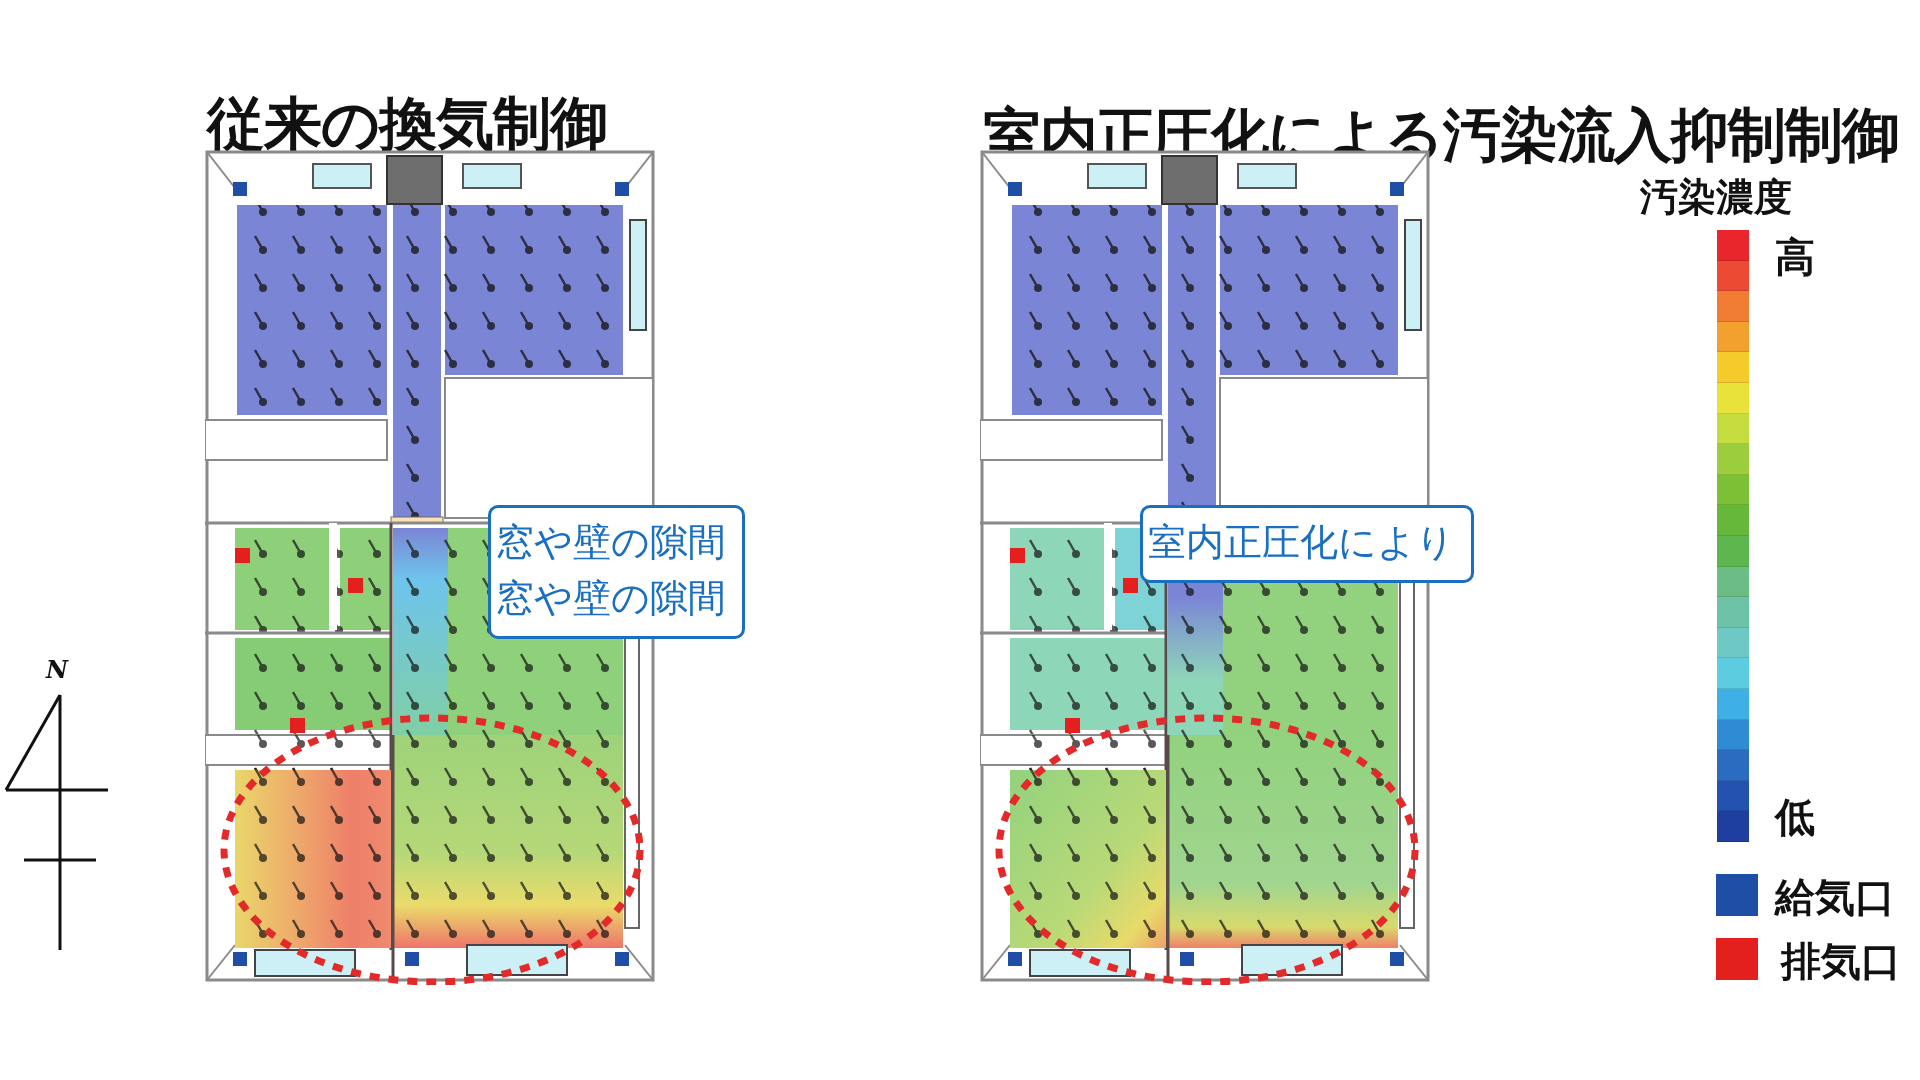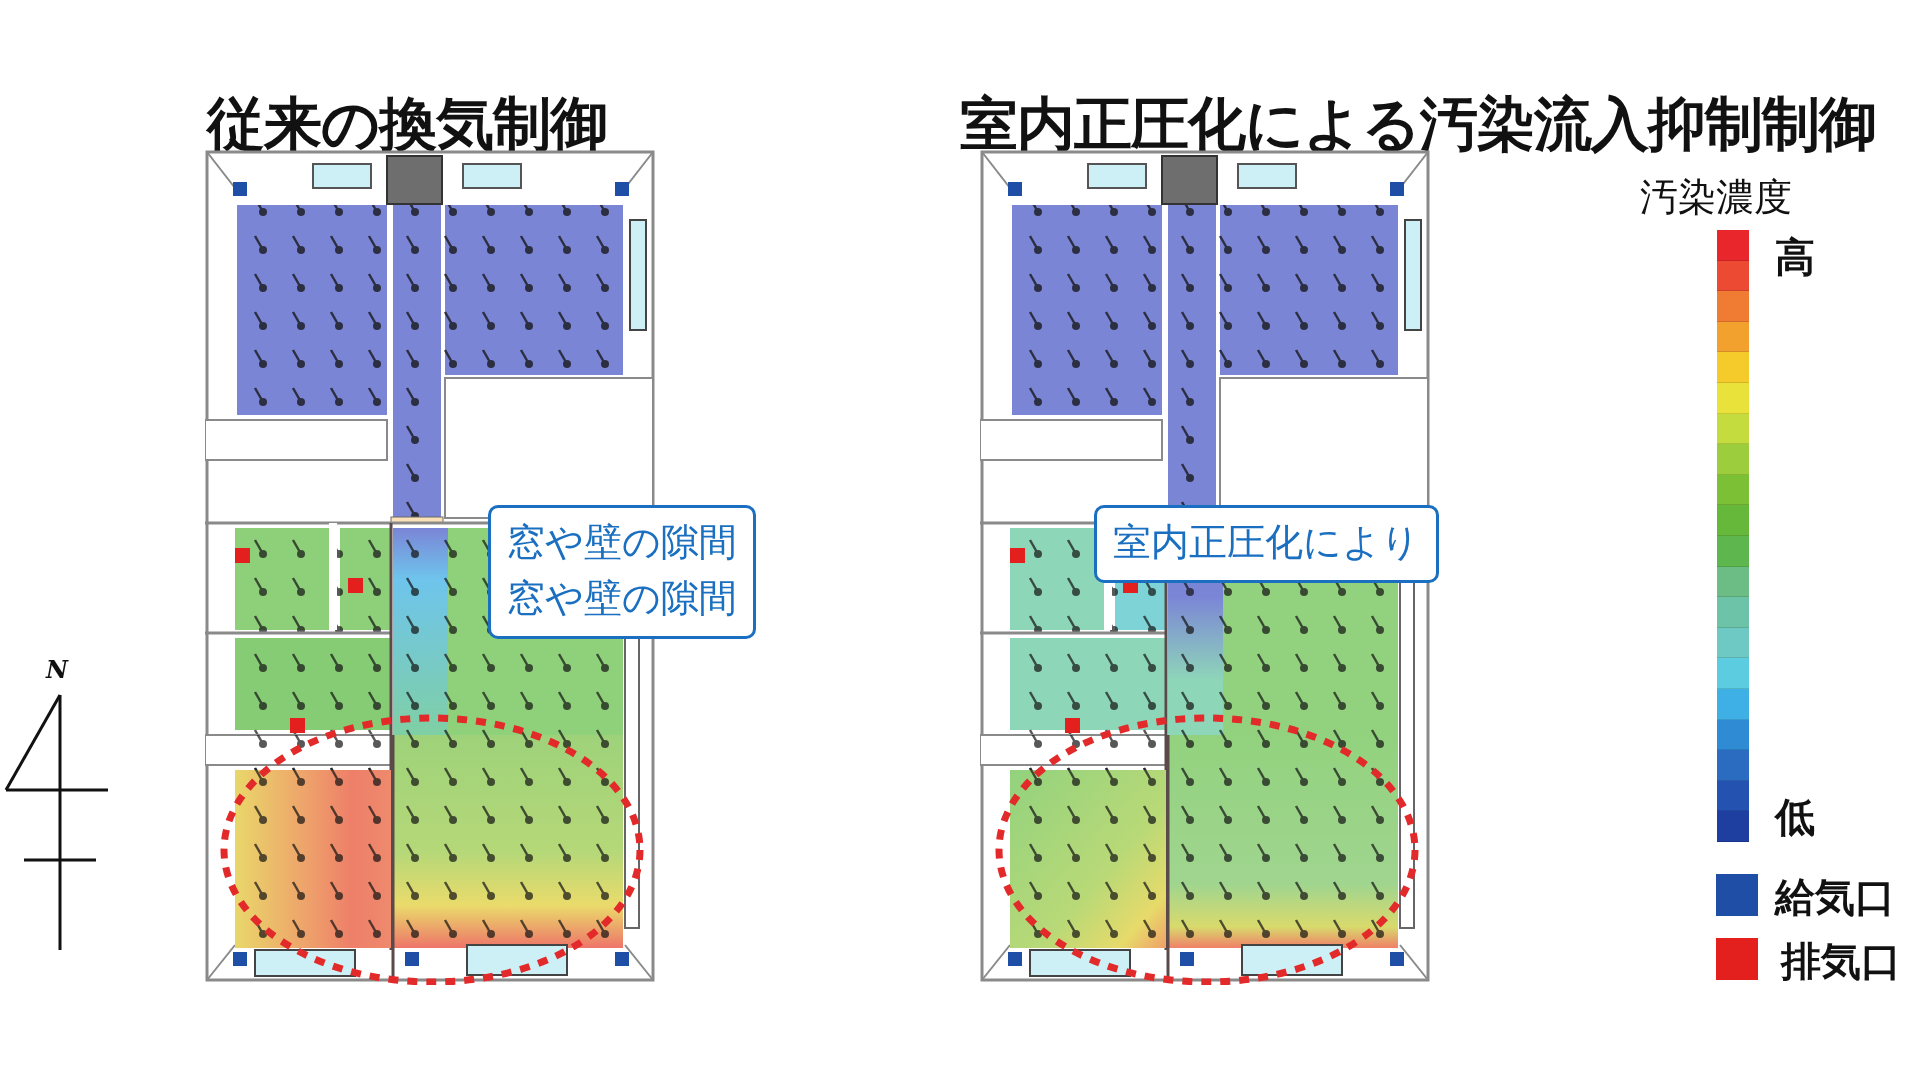--- a/index.html
+++ b/index.html
@@ -2,23 +2,23 @@
 <html><head>
 <meta charset="utf-8">
 <style>
   html, body { margin:0; padding:0; background:#ffffff; }
   body { width:1920px; height:1080px; position:relative; overflow:hidden;
          font-family:"DejaVu Sans", "Liberation Sans", sans-serif; color:#111; }
   .title { position:absolute; top:86px; font-size:58px; font-weight:bold; letter-spacing:-1px; white-space:nowrap; }
   .plan { position:absolute; top:150px; width:450px; height:835px; }
   .plan svg { width:100%; height:100%; display:block; }
   .callout { position:absolute; background:#fff; border:3px solid #1a6fc0; border-radius:10px;
-             color:#1a6fc0; font-size:38px; line-height:56px; padding:6px 16px 10px 16px; white-space:nowrap; }
+             color:#1a6fc0; font-size:38px; line-height:56px; padding:6px 16px 10px 5px; white-space:nowrap; }
   .callout .tail { position:absolute; bottom:-40px; width:0; height:0; }
-  .legend-title { position:absolute; left:1640px; top:172px; font-size:38px; font-weight:normal; white-space:nowrap; }
+  .legend-title { position:absolute; left:1640px; top:172px; font-size:38px; font-weight:bold; white-space:nowrap; }
   .colorbar { position:absolute; left:1717px; top:230px; width:32px; height:612px; }
   .colorbar div { width:100%; border-bottom:1px solid rgba(0,0,0,0.12); box-sizing:border-box; }
   .cb-label { position:absolute; left:1775px; font-size:40px; font-weight:bold; }
   .key { position:absolute; left:1716px; width:42px; height:42px; }
   .key-label { position:absolute; left:1775px; font-size:40px; font-weight:bold; white-space:nowrap; }
   .compass { position:absolute; left:0px; top:650px; width:120px; height:300px; }
 </style>
 </head>
 <body>
 
@@ -111,21 +111,21 @@
 
 <div class="callout" style="left:488px; top:505px;">
   <div>窓や壁の隙間</div>
   <div>窓や壁の隙間</div>
   <svg class="tail" style="left:50px; bottom:-56px;" width="70" height="60">
     <polygon points="5,0 60,0 5,55" fill="#fff"></polygon>
     <polyline points="60,2 5,55 5,2" fill="none" stroke="#1a6fc0" stroke-width="3"></polyline>
   </svg>
 </div>
 
-<div class="title" style="left:960px;">室内正圧化による汚染流入抑制制御</div>
+<div class="title" style="left:983px;margin-top:11px;">室内正圧化による汚染流入抑制制御</div>
 
 <div class="plan" style="left:980px;">
   <svg viewBox="0 0 450 835">
     <defs>
       <linearGradient id="hallB" x1="0" y1="0" x2="0" y2="1">
         <stop offset="0" stop-color="#7b85d6"></stop>
           <stop offset="0.2" stop-color="#7b85d6"></stop>
           <stop offset="0.45" stop-color="#8ed6b8"></stop>
           <stop offset="1" stop-color="#8ed6b8"></stop>
       </linearGradient>
@@ -187,21 +187,21 @@
     <rect x="28" y="802" width="14" height="14" fill="#1f4ea6"></rect>
     <rect x="200" y="802" width="14" height="14" fill="#1f4ea6"></rect>
     <rect x="410" y="802" width="14" height="14" fill="#1f4ea6"></rect>
     <rect x="30" y="398" width="15" height="15" fill="#e4201f"></rect>
     <rect x="143" y="428" width="15" height="15" fill="#e4201f"></rect>
     <rect x="85" y="568" width="15" height="15" fill="#e4201f"></rect>
     <ellipse cx="227" cy="700" rx="208" ry="132" fill="none" stroke="#e32a2a" stroke-width="7" stroke-dasharray="10,9"></ellipse>
   </svg>
 </div>
 
-<div class="callout" style="left:1094px; top:505px;text-align:center;">
+<div class="callout" style="left:1140px; top:505px;text-align:center;">
   <div>室内正圧化により</div>
   <svg class="tail" style="left:150px; bottom:-56px;" width="70" height="60">
     <polygon points="5,0 60,0 5,55" fill="#fff"></polygon>
     <polyline points="60,2 5,55 5,2" fill="none" stroke="#1a6fc0" stroke-width="3"></polyline>
   </svg>
 </div>
 
 <div class="legend-title">汚染濃度</div>
 <div class="colorbar" id="colorbar">
     <div style="height: 30.6px; background: rgb(232, 38, 43);"></div>

